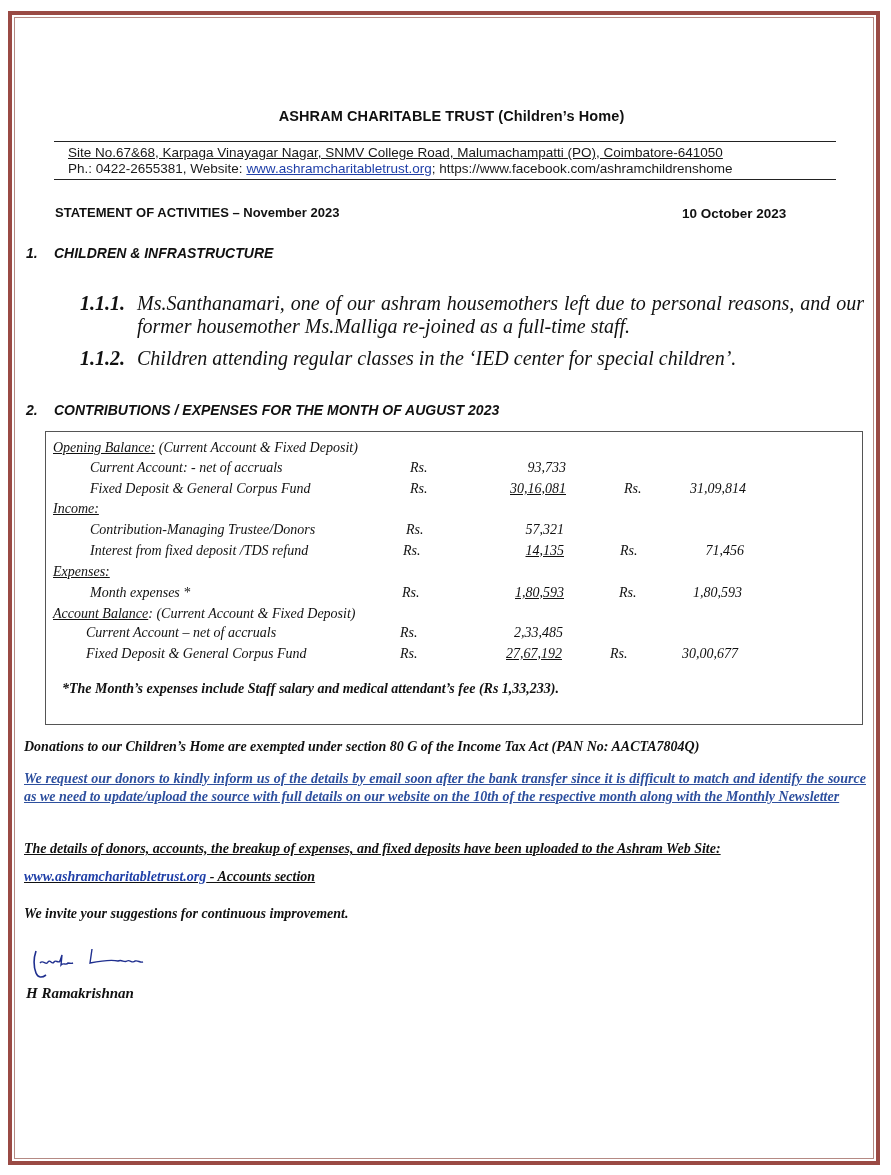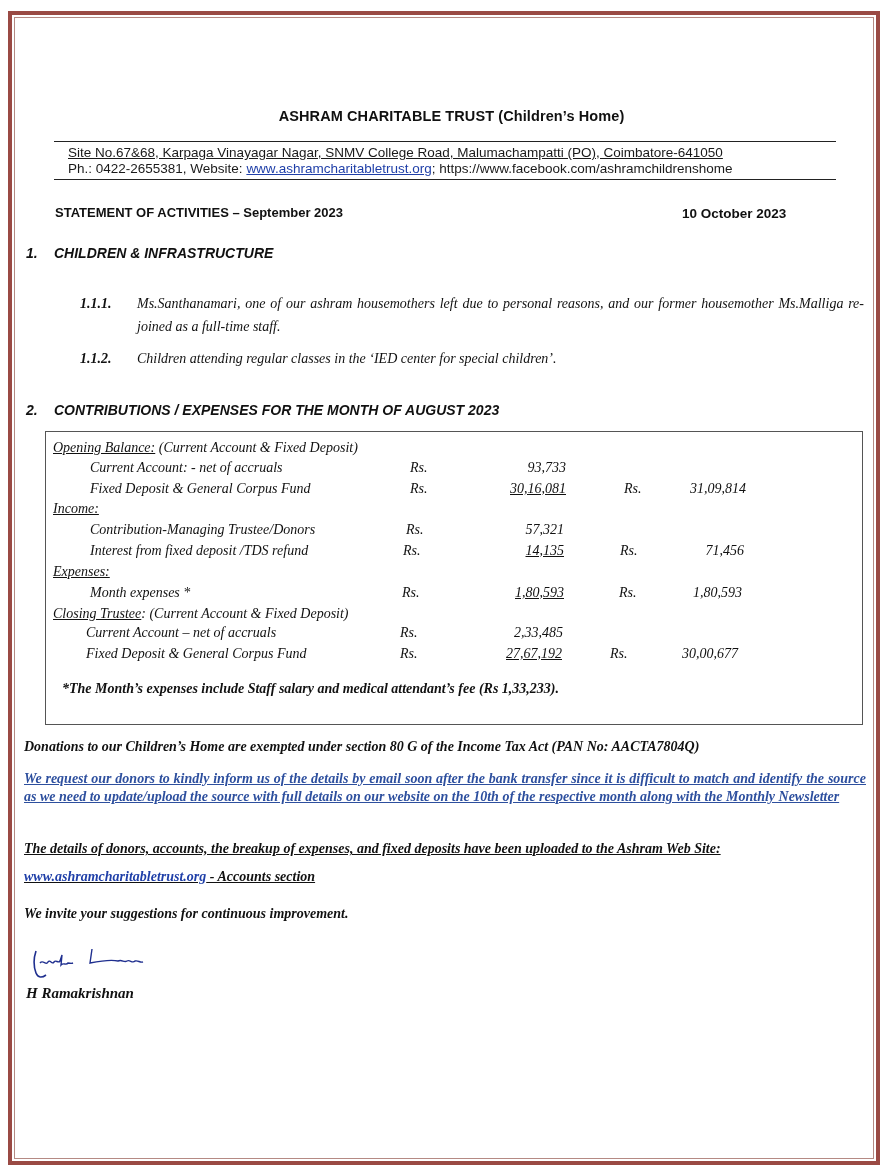--- a/index.html
+++ b/index.html
@@ -38,21 +38,21 @@
 
   .section-head {
     position: absolute; font-style: italic; font-weight: bold; font-size: 14px;
   }
   .section-head .num { display: inline-block; width: 28px; font-weight: bold; }
   .sh1 { left: 26px; top: 245px; }
   .sh2 { left: 26px; top: 402px; }
 
   .para {
     position: absolute; left: 80px; width: 784px;
-    font-family: "Liberation Serif", serif; font-style: italic; font-size: 14px; line-height: 23px;
+    font-family: "Liberation Serif", serif; font-style: italic; font-size: 20px; line-height: 23px;
   }
   .para .pnum { position: absolute; left: 0; top: 0; font-weight: bold; font-style: italic; }
   .para .ptext { display: block; padding-left: 57px; text-align: justify; }
   .p1 { top: 292px; }
   .p2 { top: 347px; }
 
   .fin-box {
     position: absolute; left: 45px; top: 431px; width: 818px; height: 294px;
     border: 1px solid #555;
   }
@@ -97,21 +97,21 @@
 <div class="frame-inner"></div>
 
 <div class="org-title">ASHRAM CHARITABLE TRUST (Children’s Home)</div>
 <div class="rule r1"></div>
 <div class="addr-line l1">Site No.67&amp;68, Karpaga Vinayagar Nagar, SNMV College Road, Malumachampatti (PO), Coimbatore-641050</div>
 <div class="addr-line l2">
   <span>Ph.: 0422-2655381, Website: </span><span class="link">www.ashramcharitabletrust.org</span><span>; </span><span>https://www.facebook.com/ashramchildrenshome</span>
 </div>
 <div class="rule r2"></div>
 
-<div class="stmt-title">STATEMENT OF ACTIVITIES – September 2023</div>
+<div class="stmt-title">STATEMENT OF ACTIVITIES – November 2023</div>
 <div class="stmt-date">10 October 2023</div>
 
 <div class="section-head sh1">
   <span class="num">1.</span><span>CHILDREN &amp; INFRASTRUCTURE</span>
 </div>
 <div class="para p1">
   <span class="pnum">1.1.1.</span>
   <span class="ptext">Ms.Santhanamari, one of our ashram housemothers left due to personal reasons, and our former housemother Ms.Malliga re-joined as a full-time staff.</span>
 </div>
 <div class="para p2">
@@ -162,21 +162,21 @@
   </div>
   <div class="fin-row" style="top:153px">
     <span class="lbl item">Month expenses *</span>
     <span class="rs1" style="left:356px">Rs.</span>
     <span class="amt1 u" style="right:300px">1,80,593</span>
     <span class="rs2" style="left:573px">Rs.</span>
     <span class="amt2" style="right:122px">1,80,593</span>
   </div>
 
   <div class="fin-row" style="top:174px">
-    <span class="lbl group"><span class="u">Closing Trustee</span><span>: (Current Account &amp; Fixed Deposit)</span></span>
+    <span class="lbl group"><span class="u">Account Balance</span><span>: (Current Account &amp; Fixed Deposit)</span></span>
   </div>
   <div class="fin-row" style="top:193px">
     <span class="lbl item2">Current Account – net of accruals</span>
     <span class="rs1" style="left:354px">Rs.</span>
     <span class="amt1" style="right:301px">2,33,485</span>
   </div>
   <div class="fin-row" style="top:214px">
     <span class="lbl item2">Fixed Deposit &amp; General Corpus Fund</span>
     <span class="rs1" style="left:354px">Rs.</span>
     <span class="amt1 u" style="right:302px">27,67,192</span>

